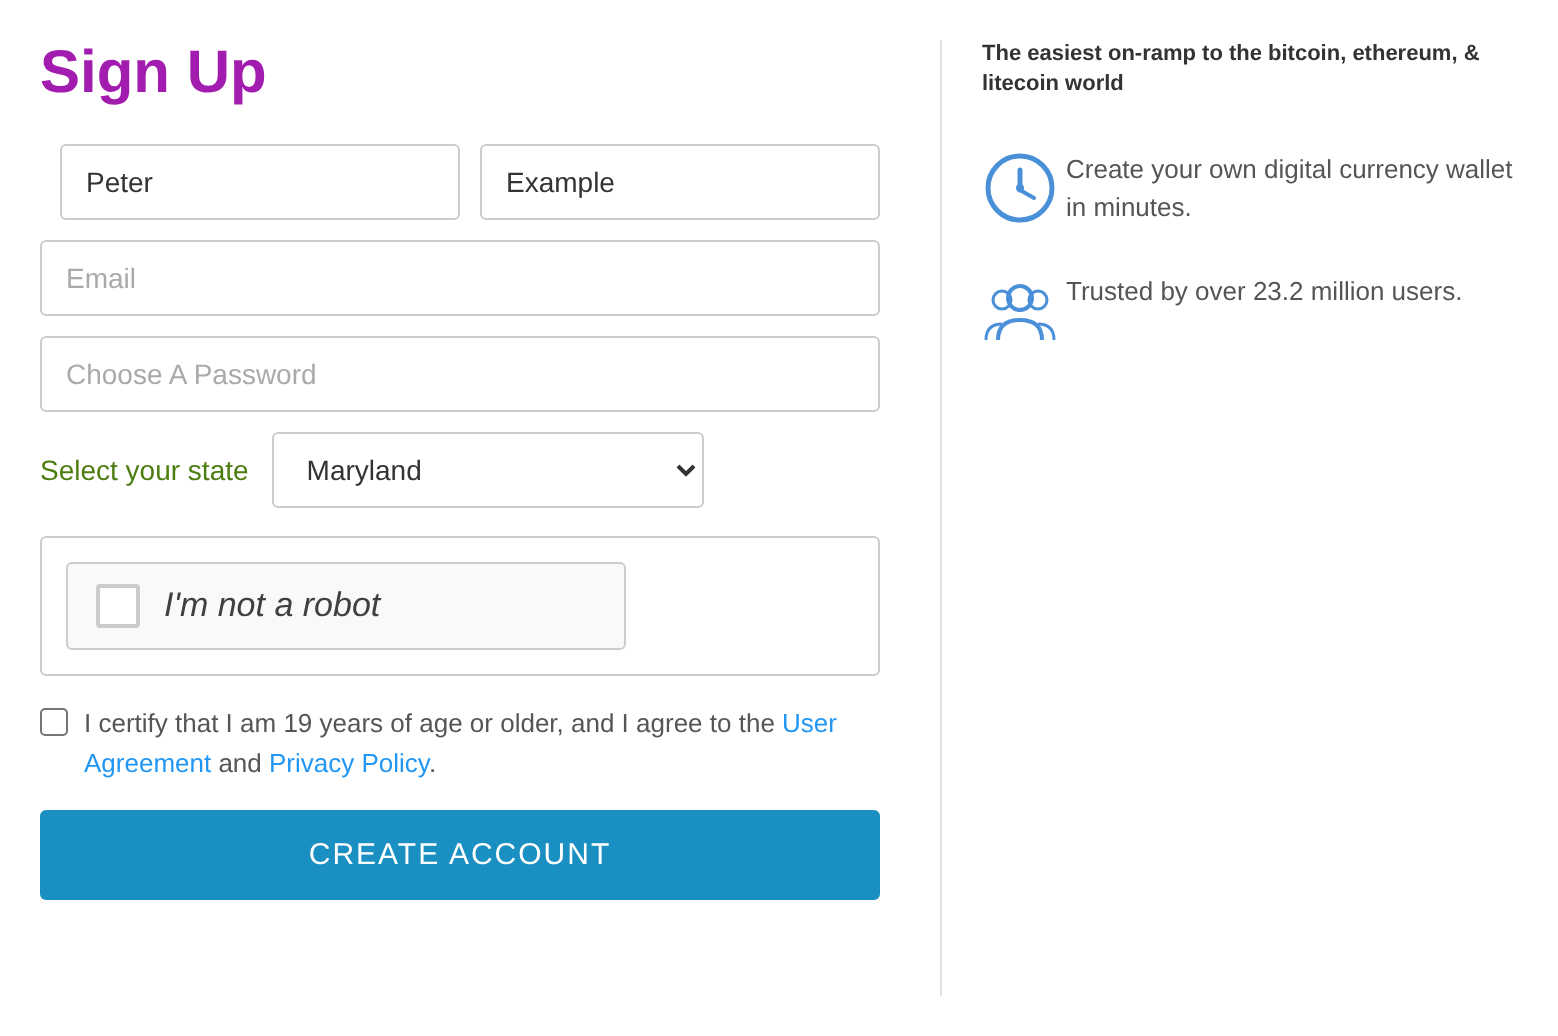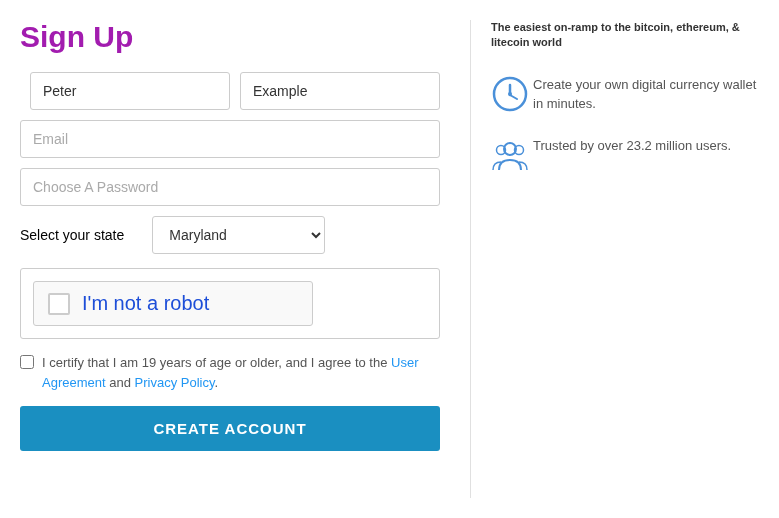--- a/index.html
+++ b/index.html
@@ -55,32 +55,32 @@
       width: 100%;
       margin-bottom: 10px;
     }
     .state-row {
       display: flex;
       align-items: center;
       margin-bottom: 14px;
     }
     .state-label {
       font-size: 14px;
-      color: #000000;
-      margin-right: 28px;
+      color: #4d7c0f;
+      margin-right: 12px;
       white-space: nowrap;
     }
     .state-select {
       padding: 9px 12px;
       border: 1px solid #ccc;
       border-radius: 3px;
       font-size: 14px;
       color: #333;
       background: #fff;
-      width: 173px;
+      width: 216px;
       appearance: auto;
       outline: none;
     }
     .captcha-container {
       border: 1px solid #ccc;
       border-radius: 3px;
       padding: 12px;
       margin-bottom: 14px;
     }
     .captcha-box {
@@ -102,22 +102,23 @@
       width: 22px;
       height: 22px;
       border: 2px solid #ccc;
       border-radius: 2px;
       background: #fff;
       display: flex;
       align-items: center;
       justify-content: center;
     }
     .captcha-label {
-      font-size: 20px;
-      color: #1d4ed8;
+      font-size: 17px;
+      color: #404040;
+      font-style: italic;
     }
     .captcha-right {
       display: flex;
       flex-direction: column;
       align-items: center;
     }
     .recaptcha-text {
       font-size: 9px;
       color: #aaa;
       text-align: center;
@@ -151,21 +152,21 @@
     .terms-link {
       color: #2196F3;
       text-decoration: none;
     }
     .create-account-btn {
       width: 100%;
       padding: 14px;
       background: #1a8fc1;
       color: #fff;
       font-size: 15px;
-      font-weight: bold;
+      font-weight: normal;
       letter-spacing: 1px;
       border: none;
       border-radius: 3px;
       cursor: pointer;
       text-align: center;
     }
 
     
     .right-tagline {
       font-size: 11px;

